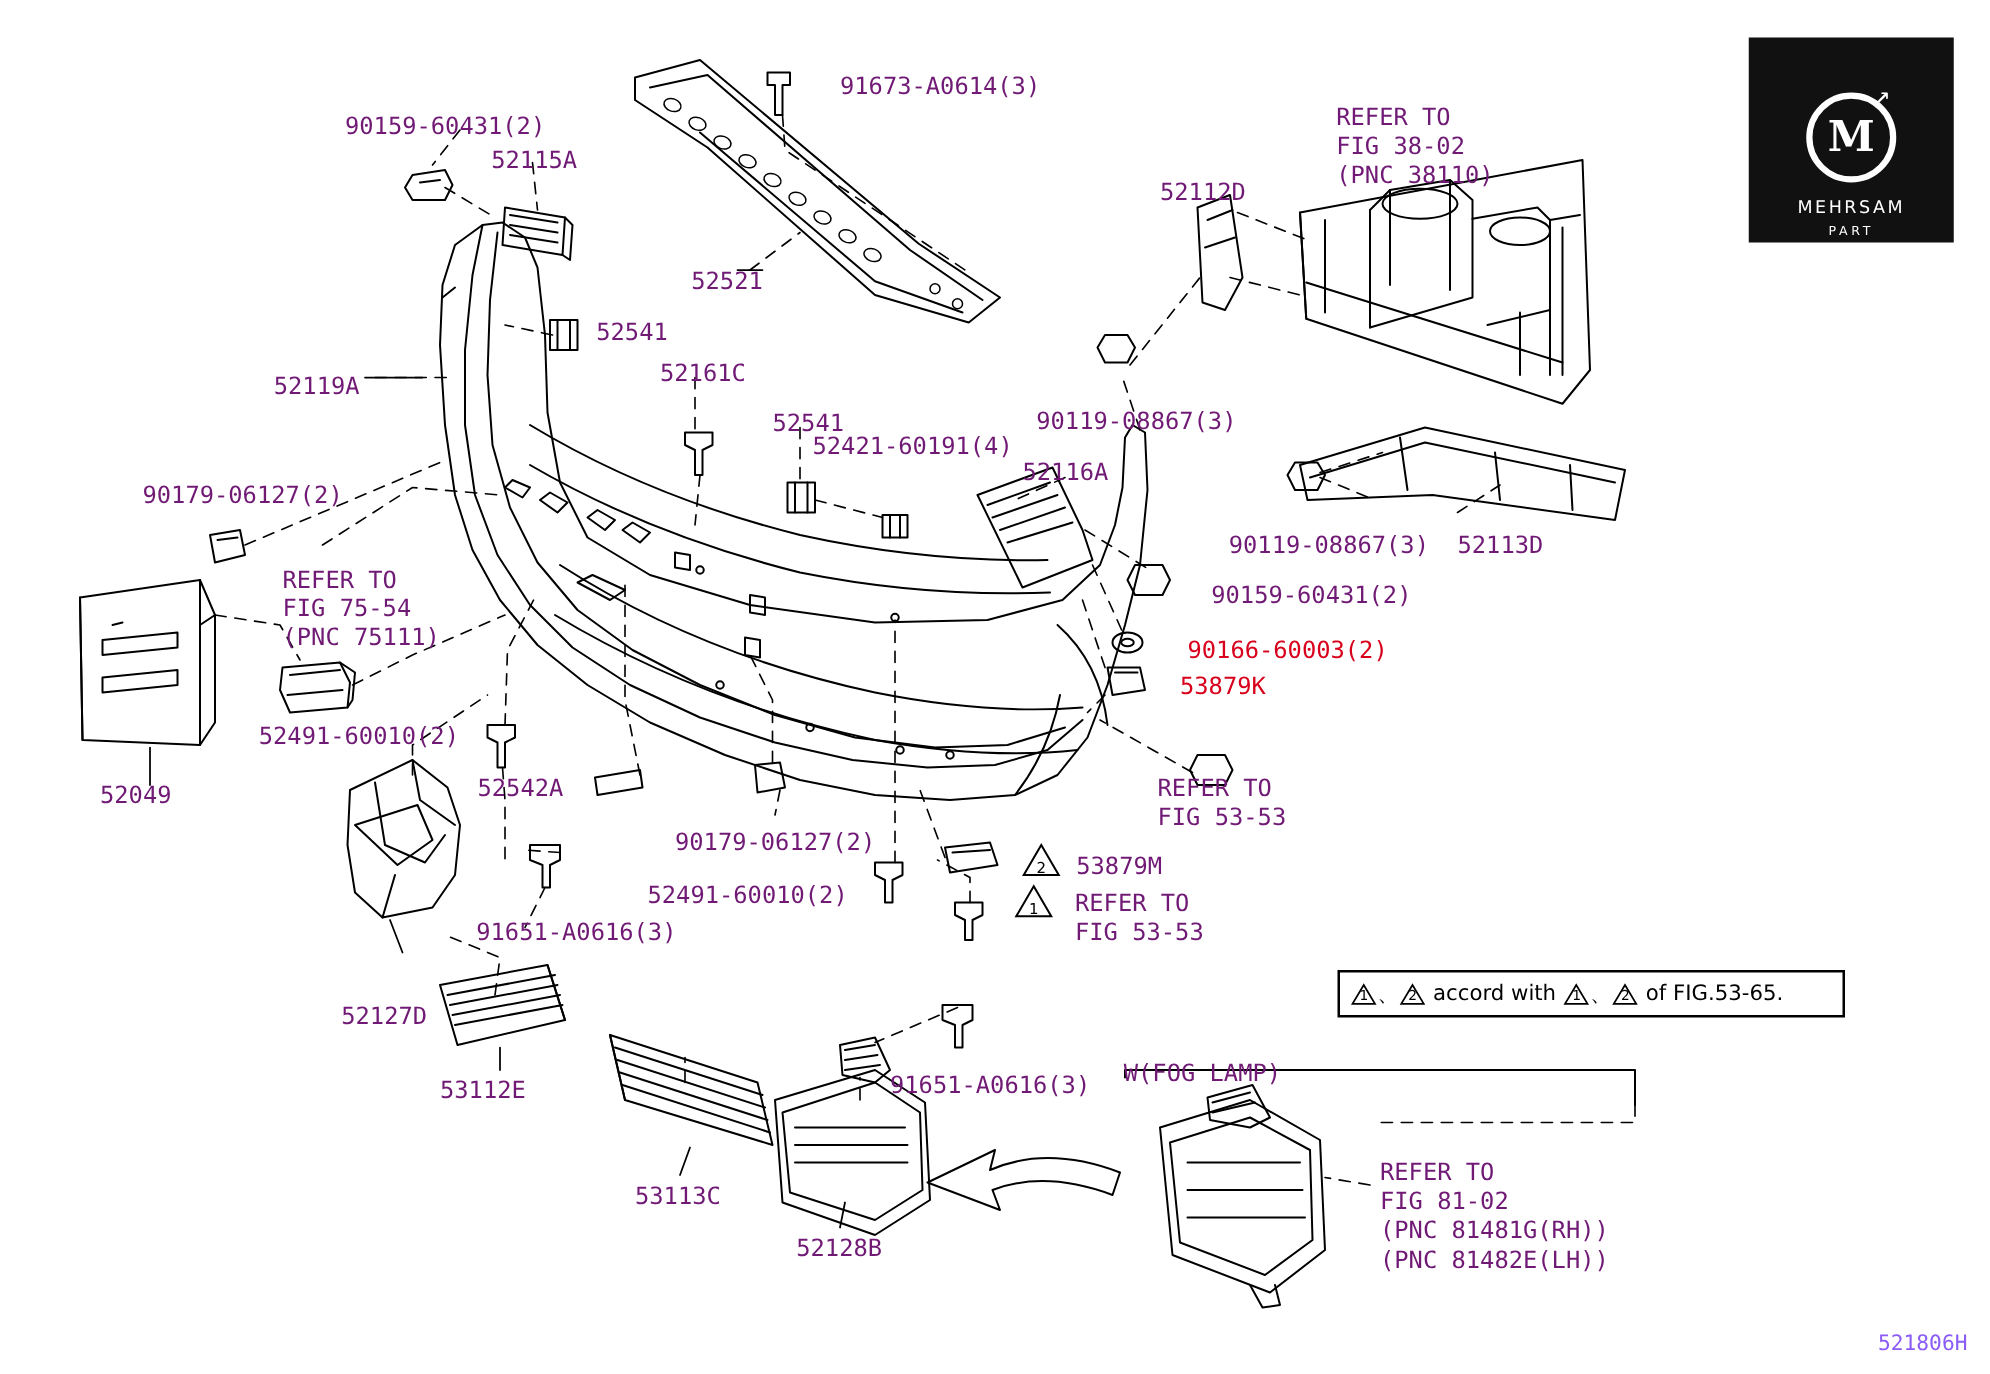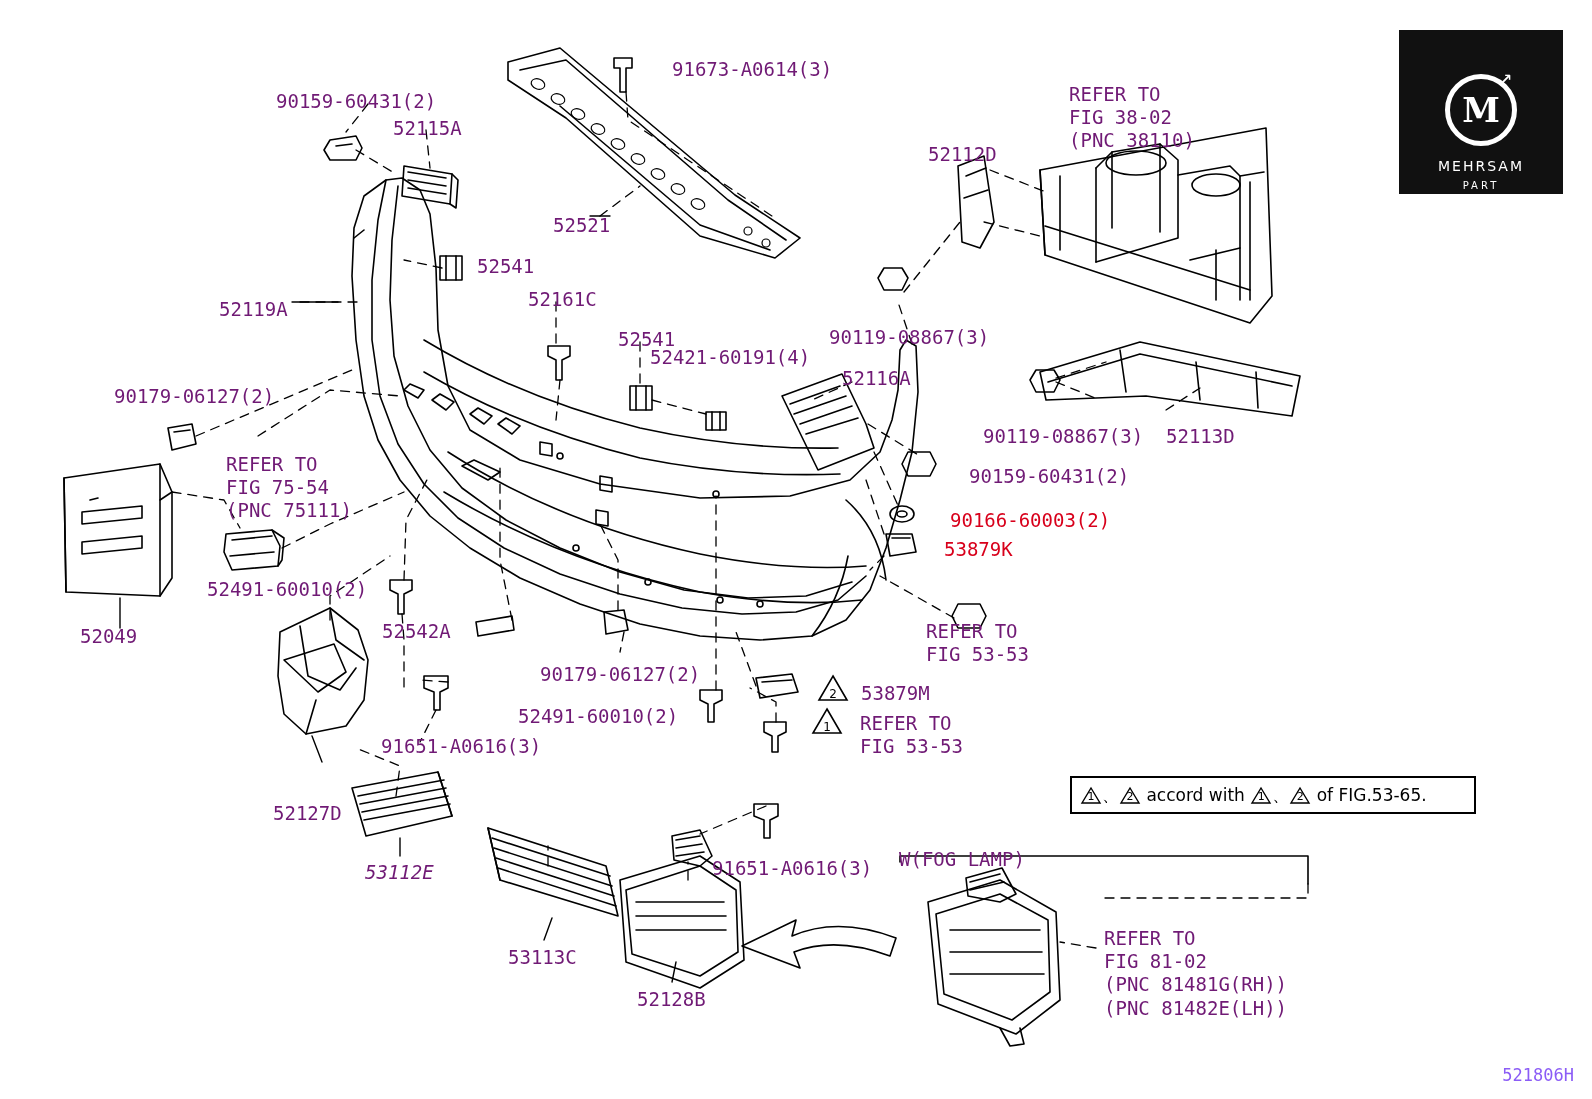--- a/index.html
+++ b/index.html
@@ -411,21 +411,21 @@
   <div class="lbl" style="left:928px; top:143px;">52112D</div>
   <div class="lbl" style="left:1069px; top:83px;">REFER TO
 FIG 38-02
 (PNC 38110)</div>
   <div class="lbl" style="left:477px; top:255px;">52541</div>
   <div class="lbl" style="left:219px; top:298px;">52119A</div>
   <div class="lbl" style="left:528px; top:288px;">52161C</div>
   <div class="lbl" style="left:618px; top:328px;">52541</div>
   <div class="lbl" style="left:650px; top:346px;">52421-60191(4)</div>
   <div class="lbl" style="left:829px; top:326px;">90119-08867(3)</div>
-  <div class="lbl" style="left:818px; top:367px;margin-left:24px;">52116A</div>
+  <div class="lbl" style="left:818px; top:367px;">52116A</div>
   <div class="lbl" style="left:114px; top:385px;">90179-06127(2)</div>
   <div class="lbl" style="left:983px; top:425px;">90119-08867(3)</div>
   <div class="lbl" style="left:1166px; top:425px;">52113D</div>
   <div class="lbl" style="left:226px; top:453px;">REFER TO
 FIG 75-54
 (PNC 75111)</div>
   <div class="lbl" style="left:969px; top:465px;">90159-60431(2)</div>
   <div class="lbl red" style="left:950px; top:509px;">90166-60003(2)</div>
   <div class="lbl red" style="left:944px; top:538px;">53879K</div>
   <div class="lbl" style="left:207px; top:578px;">52491-60010(2)</div>
@@ -433,21 +433,21 @@
   <div class="lbl" style="left:382px; top:620px;">52542A</div>
   <div class="lbl" style="left:926px; top:620px;">REFER TO
 FIG 53-53</div>
   <div class="lbl" style="left:540px; top:663px;">90179-06127(2)</div>
   <div class="lbl" style="left:861px; top:682px;">53879M</div>
   <div class="lbl" style="left:518px; top:705px;">52491-60010(2)</div>
   <div class="lbl" style="left:860px; top:712px;">REFER TO
 FIG 53-53</div>
   <div class="lbl" style="left:381px; top:735px;">91651-A0616(3)</div>
   <div class="lbl" style="left:273px; top:763px;margin-top:39px;">52127D</div>
-  <div class="lbl" style="left:365px; top:861px;font-style:italic;">53112E</div>
+  <div class="lbl" style="left:352px; top:861px;">53112E</div>
   <div class="lbl" style="left:712px; top:857px;">91651-A0616(3)</div>
   <div class="lbl" style="left:508px; top:946px;">53113C</div>
   <div class="lbl" style="left:637px; top:988px;">52128B</div>
   <div class="lbl" style="left:1104px; top:927px;">REFER TO
 FIG 81-02
 (PNC 81481G(RH))
 (PNC 81482E(LH))</div>
 
   <div class="lbl" style="left:899px; top:848px;">W(FOG LAMP)</div>
 

